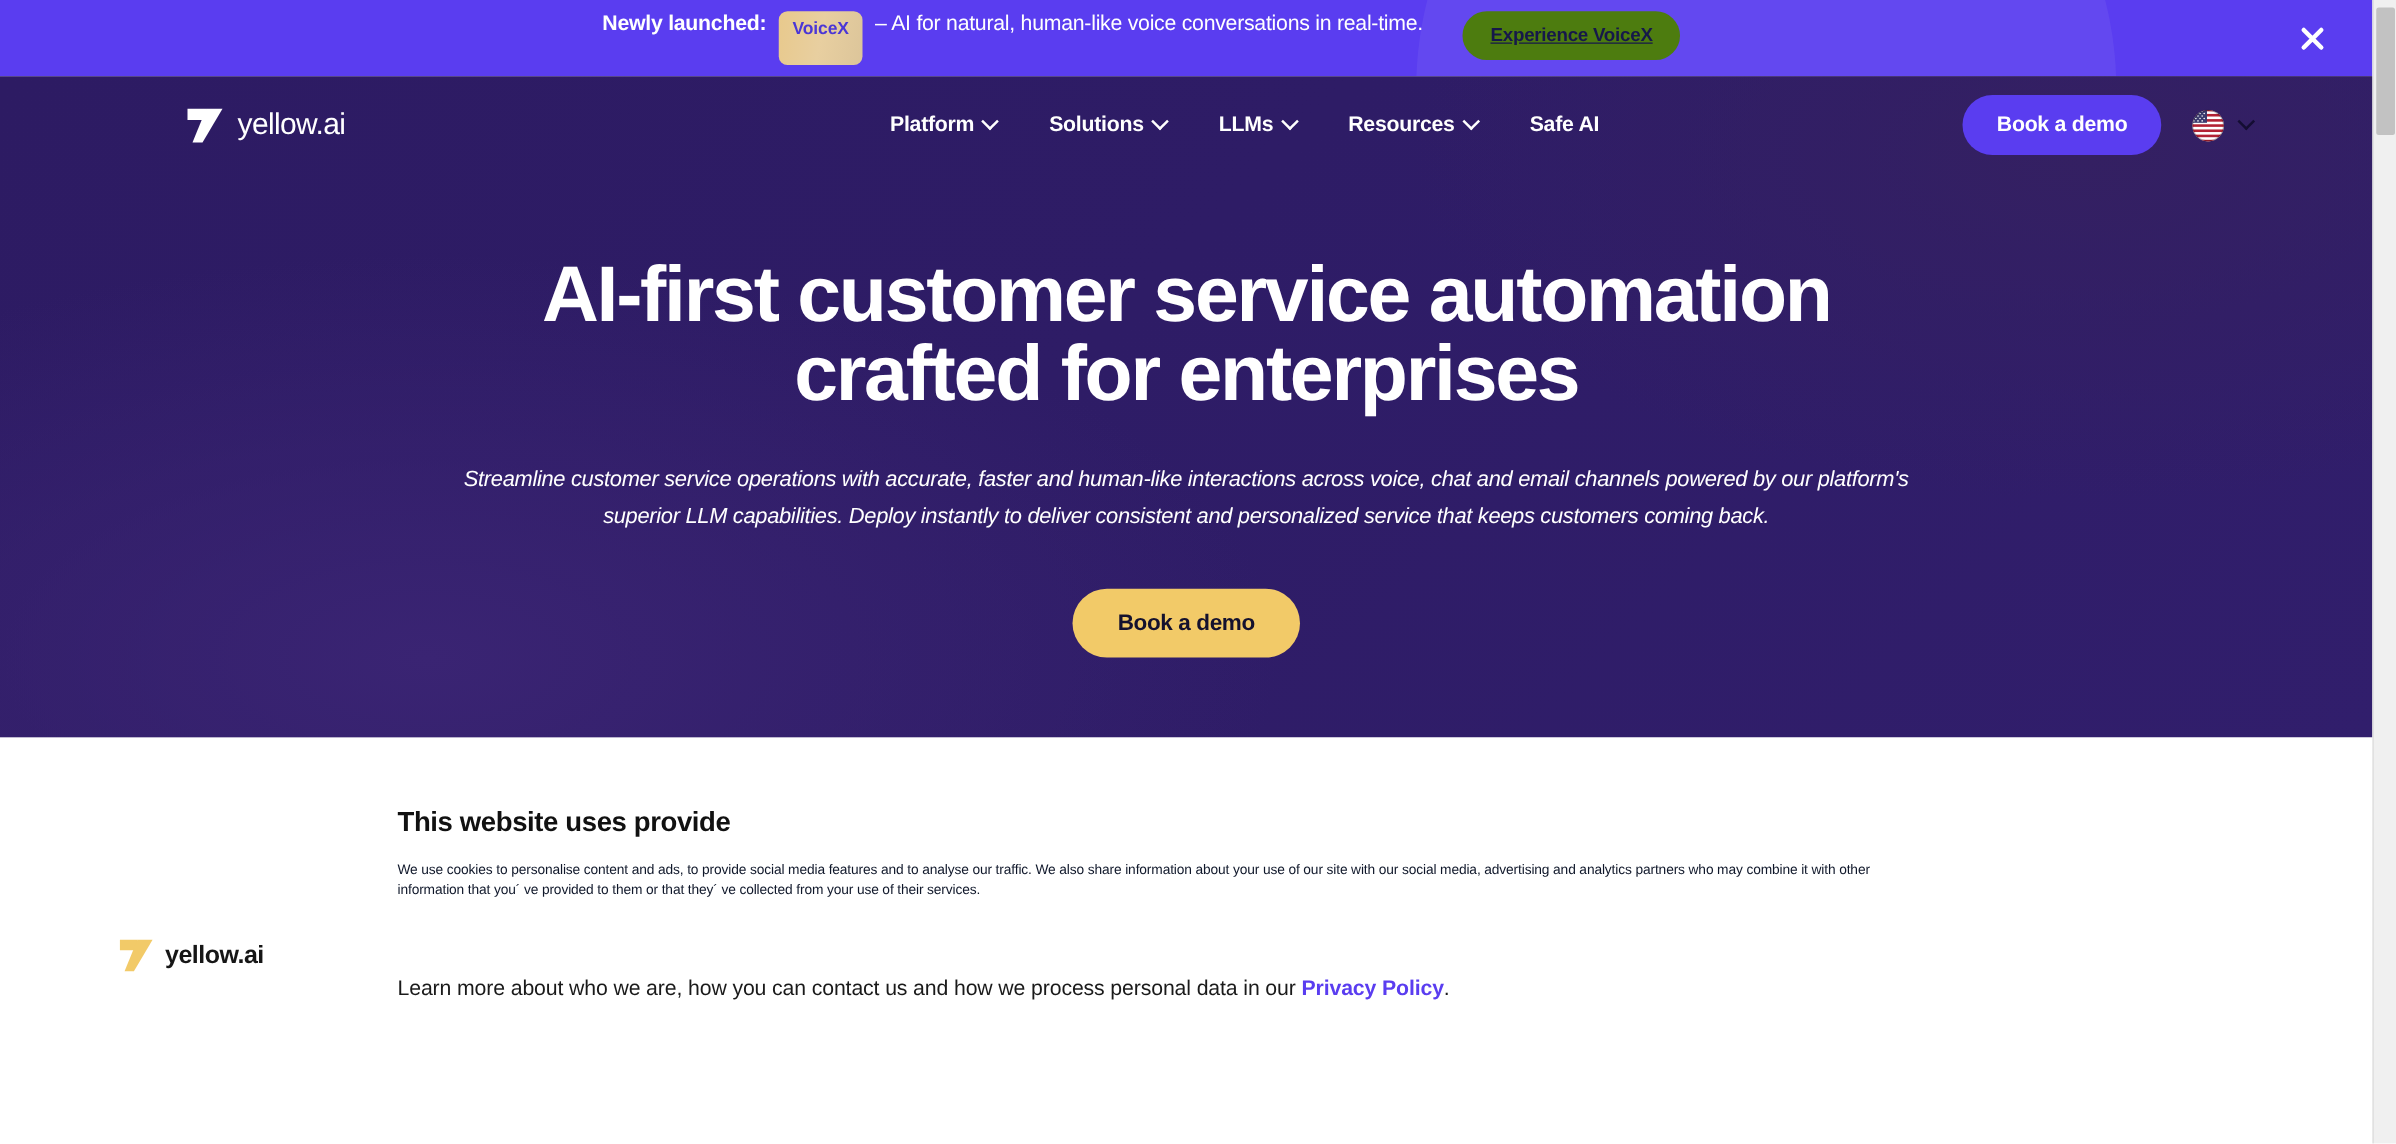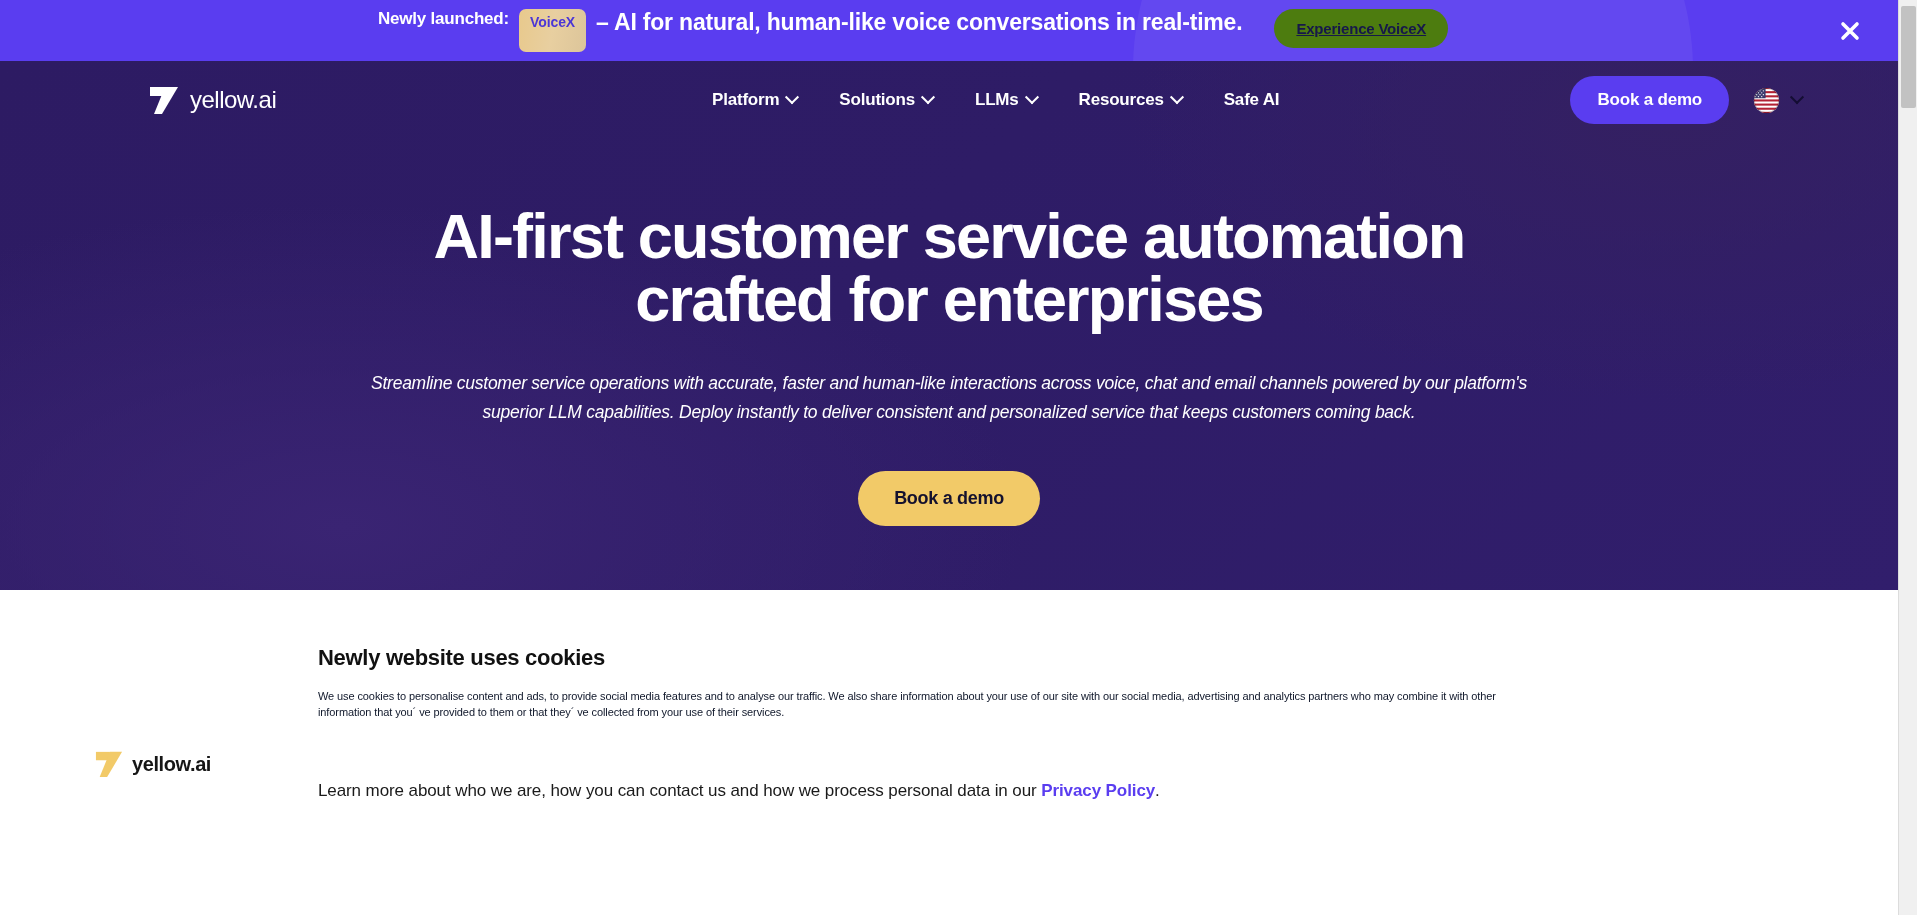--- a/index.html
+++ b/index.html
@@ -61,23 +61,23 @@
     background: linear-gradient(100deg, #e8c98c 0%, #e8cfa0 50%, #dcc59a 100%);
     color: #4b36d6;
     font-size: 14px;
     font-weight: bold;
     padding: 5px 11px 22px;
     border-radius: 7px;
     letter-spacing: -0.1px;
   }
   .announce-text {
     color: #ffffff;
-    font-size: 23px;
+    font-size: 17px;
     letter-spacing: -0.2px;
-    font-weight: 700;
+    font-weight: 400;
   }
   .announce-cta {
     margin-left: 22px;
     background: #4d7c0f;
     color: #16184a;
     font-size: 15px;
     font-weight: bold;
     border: none;
     border-radius: 30px;
     padding: 11px 22px;
@@ -429,21 +429,21 @@
 
     <div class="cookie-logo">
       <svg width="30" height="28" viewBox="0 0 32 30" aria-hidden="true">
         <path d="M2 2 L17 2 L17 11 L2 11 Z" fill="#f2ca68"></path>
         <path d="M17 2 L30 2 L14 29 L6 29 Z" fill="#f2ca68"></path>
       </svg>
       <span class="cookie-logo-text">yellow.ai</span>
     </div>
 
     <div class="cookie-body">
-      <div class="cookie-title">Newly website uses cookies</div>
+      <div class="cookie-title">This website uses provide</div>
       <div class="cookie-para">We use cookies to personalise content and ads, to provide social media features and to analyse our traffic. We also share information about your use of our site with our social media, advertising and analytics partners who may combine it with other information that you´ ve provided to them or that they´ ve collected from your use of their services.</div>
       <div class="cookie-para2"><span>Learn more about who we are, how you can contact us and how we process personal data in our </span><a class="privacy-link">Privacy Policy</a><span>.</span></div>
     </div>
 
   </div>
 
   <div class="scrollbar">
     <div class="scrollbar-thumb"></div>
   </div>
 

